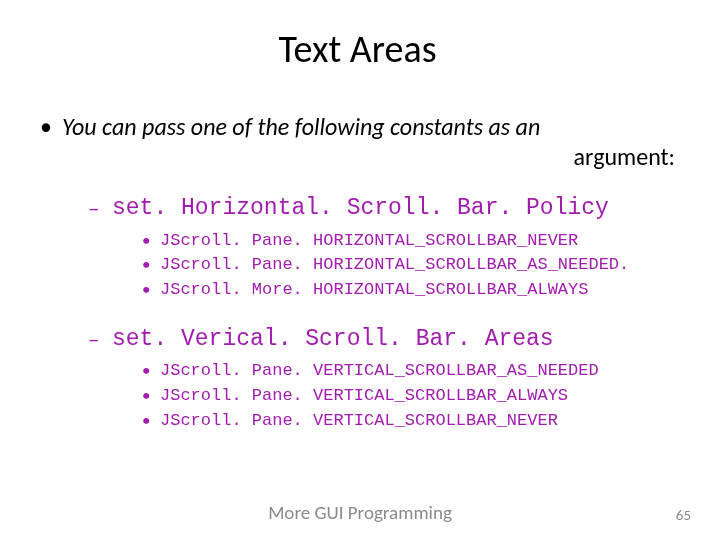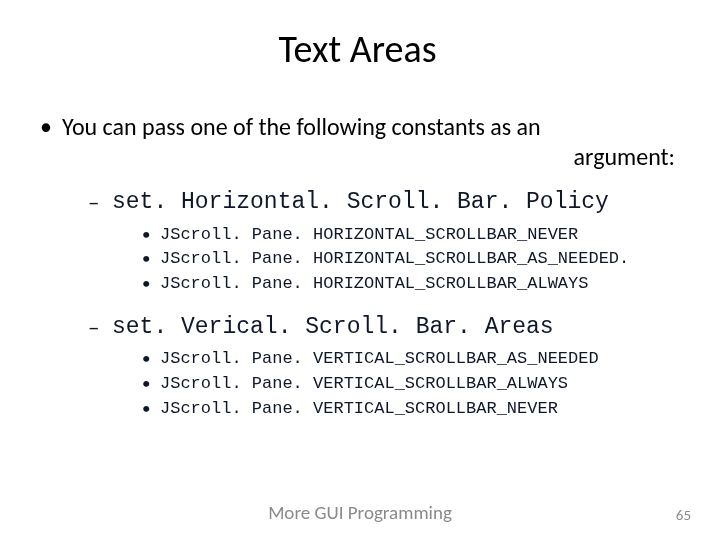--- a/index.html
+++ b/index.html
@@ -37,34 +37,34 @@
   .l1 > li {
     padding-left: 22px;
     margin-bottom: 4px;
   }
   .l1 > li::before {
     content: "•";
     position: absolute;
     left: 0;
     top: 0;
   }
-  .l1-text { display: inline; }
+  .l1-text { display: inline; font-style: italic; }
   .l1 .indent { padding-left: 46px; display: block; text-align: right; }
 
   
   .l2 {
     margin-top: 6px;
     margin-left: 26px;
   }
   .l2 > li {
     padding-left: 24px;
     font-family: "Courier New", Courier, monospace;
     font-size: 23px;
-    color: #0f172a;
-    margin-top: 16px;
+    color: #a21caf;
+    margin-top: 22px;
     margin-bottom: 2px;
   }
   .l2 > li::before {
     content: "–";
     position: absolute;
     left: 0;
     top: 0;
     font-family: Calibri, Arial, sans-serif;
   }
 
@@ -118,21 +118,21 @@
       <li>
         <span class="l1-text">You can pass one of the following constants as an</span>
         <span class="indent">argument:</span>
 
         <ul class="l2">
           <li>
             <span>set. Horizontal. Scroll. Bar. Policy</span>
             <ul class="l3">
               <li>JScroll. Pane. HORIZONTAL_SCROLLBAR_NEVER</li>
               <li>JScroll. Pane. HORIZONTAL_SCROLLBAR_AS_NEEDED.</li>
-              <li>JScroll. Pane. HORIZONTAL_SCROLLBAR_ALWAYS</li>
+              <li>JScroll. More. HORIZONTAL_SCROLLBAR_ALWAYS</li>
             </ul>
           </li>
           <li>
             <span>set. Verical. Scroll. Bar. Areas</span>
             <ul class="l3">
               <li>JScroll. Pane. VERTICAL_SCROLLBAR_AS_NEEDED</li>
               <li>JScroll. Pane. VERTICAL_SCROLLBAR_ALWAYS</li>
               <li>JScroll. Pane. VERTICAL_SCROLLBAR_NEVER</li>
             </ul>
           </li>

